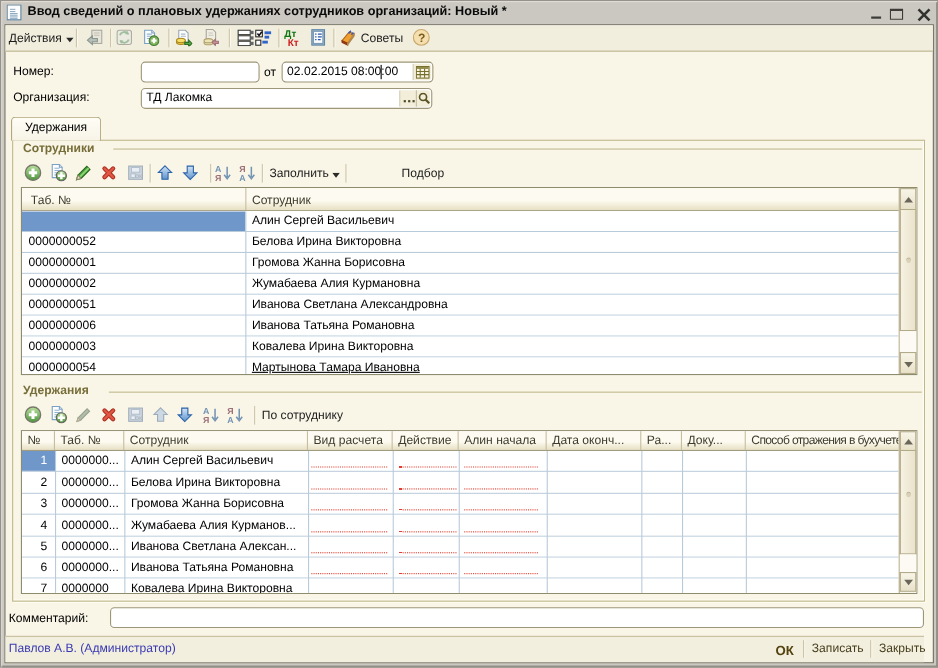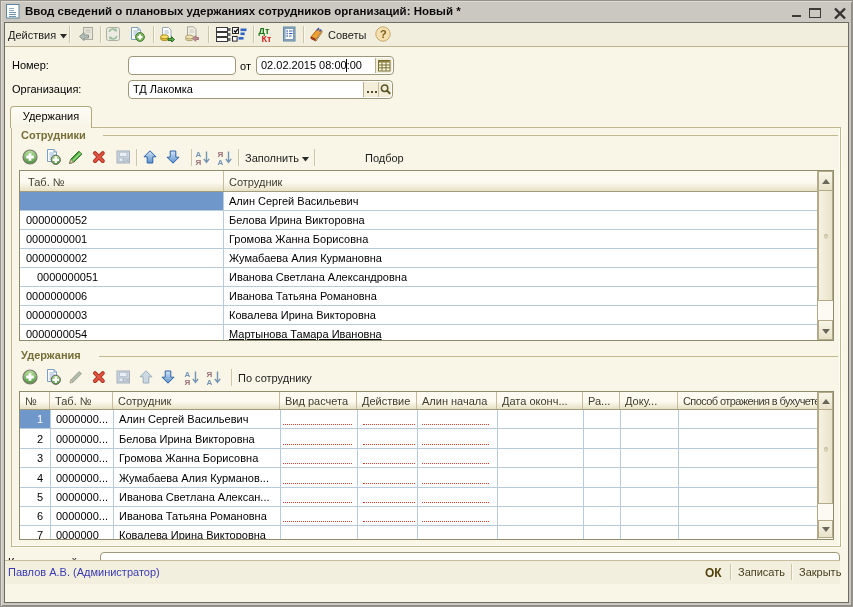--- a/index.html
+++ b/index.html
@@ -64,21 +64,21 @@
 .sbtn { position:absolute; left:0; right:0; background:linear-gradient(#f8f5e8,#e9e2c9);
   border:1px solid #b2aa89; }
 .sthumb { position:absolute; left:0; right:0; background:linear-gradient(90deg,#f6f2e2,#eae3cb);
   border:1px solid #b2aa89; border-top:none; }
 .grip { position:absolute; left:5px; width:4px; height:4px; border-radius:50%; background:#d9d2b8; box-shadow:0 -1px 0 #bdb596; }
 .arrow-up { position:absolute; left:3px; width:0; height:0;
   border-left:4px solid transparent; border-right:4px solid transparent; border-bottom:5px solid #6a675a; }
 .arrow-dn { position:absolute; left:3px; width:0; height:0;
   border-left:4px solid transparent; border-right:4px solid transparent; border-top:5px solid #6a675a; }
 
-#footer { position:absolute; left:0; bottom:18px; width:835px; height:24px;
+#footer { position:absolute; left:0; bottom:0; width:835px; height:24px;
   background:#f2efdf; border-top:1px solid #c6bd9c; }
 .fbtn { position:absolute; top:5px; color:#463e1c; white-space:nowrap; }
 .fsep { position:absolute; top:3px; width:2px; height:16px;
   border-left:1px solid #cdc5a8; border-right:1px solid #fbf9ef; }
 </style>
 </head>
 <body>
 <svg width="0" height="0" style="position:absolute;">
   <defs>
     <linearGradient id="ggr" x1="0" y1="0" x2="0" y2="1">
@@ -338,21 +338,21 @@
         </div>
         <div class="row" style="top:38px;height:19px;width:100%;">
           <span class="abs" style="left:6px;top:3px;">0000000001</span>
             <span class="abs" style="left:209px;top:3px;">Громова Жанна Борисовна</span>
         </div>
         <div class="row" style="top:57px;height:19px;width:100%;">
           <span class="abs" style="left:6px;top:3px;">0000000002</span>
             <span class="abs" style="left:209px;top:3px;">Жумабаева Алия Курмановна</span>
         </div>
         <div class="row" style="top:76px;height:19px;width:100%;">
-          <span class="abs" style="left:6px;top:3px;margin-left:11px;">0000000051</span>
+          <span class="abs" style="left:6px;top:3px;">0000000051</span>
             <span class="abs" style="left:209px;top:3px;">Иванова Светлана Александровна</span>
         </div>
         <div class="row" style="top:95px;height:19px;width:100%;">
           <span class="abs" style="left:6px;top:3px;">0000000006</span>
             <span class="abs" style="left:209px;top:3px;">Иванова Татьяна Романовна</span>
         </div>
         <div class="row" style="top:114px;height:19px;width:100%;">
           <span class="abs" style="left:6px;top:3px;">0000000003</span>
             <span class="abs" style="left:209px;top:3px;">Ковалева Ирина Викторовна</span>
         </div>

